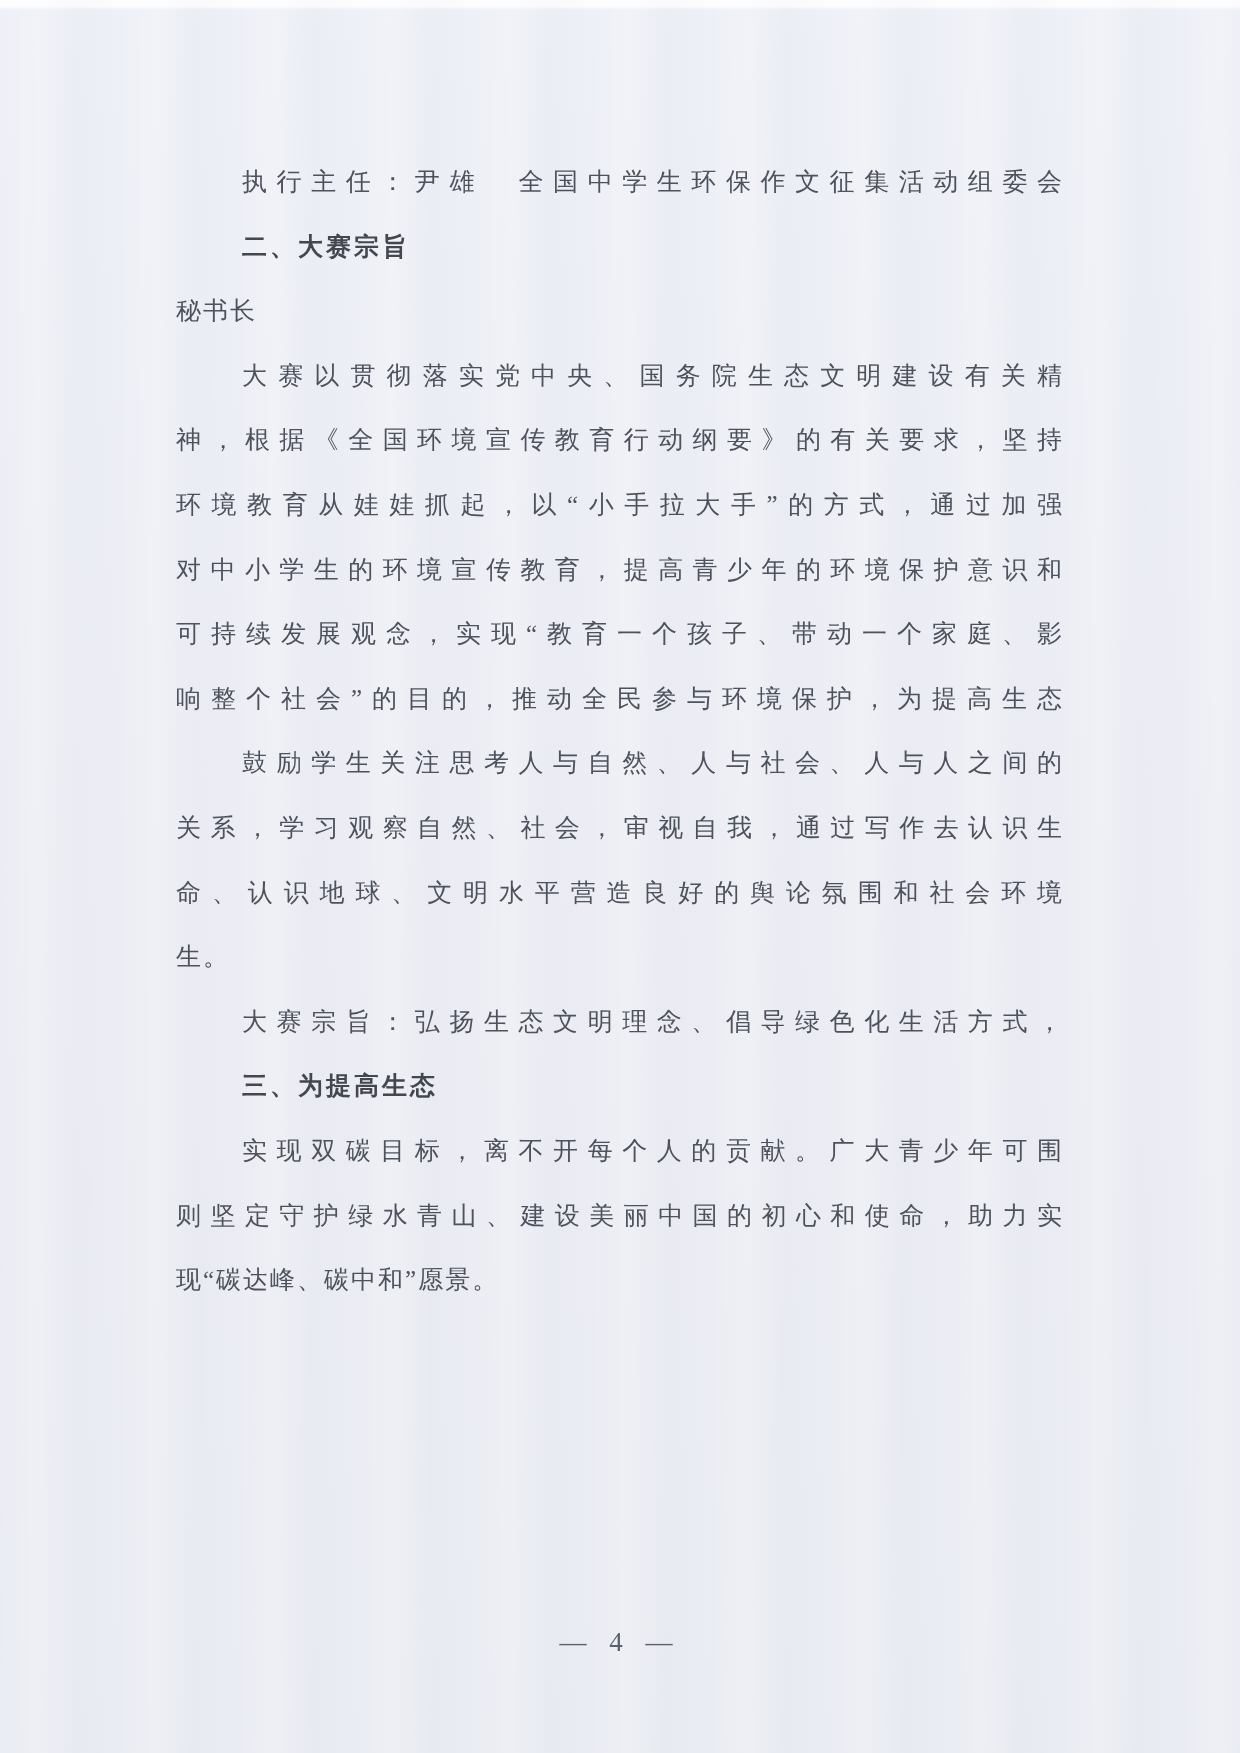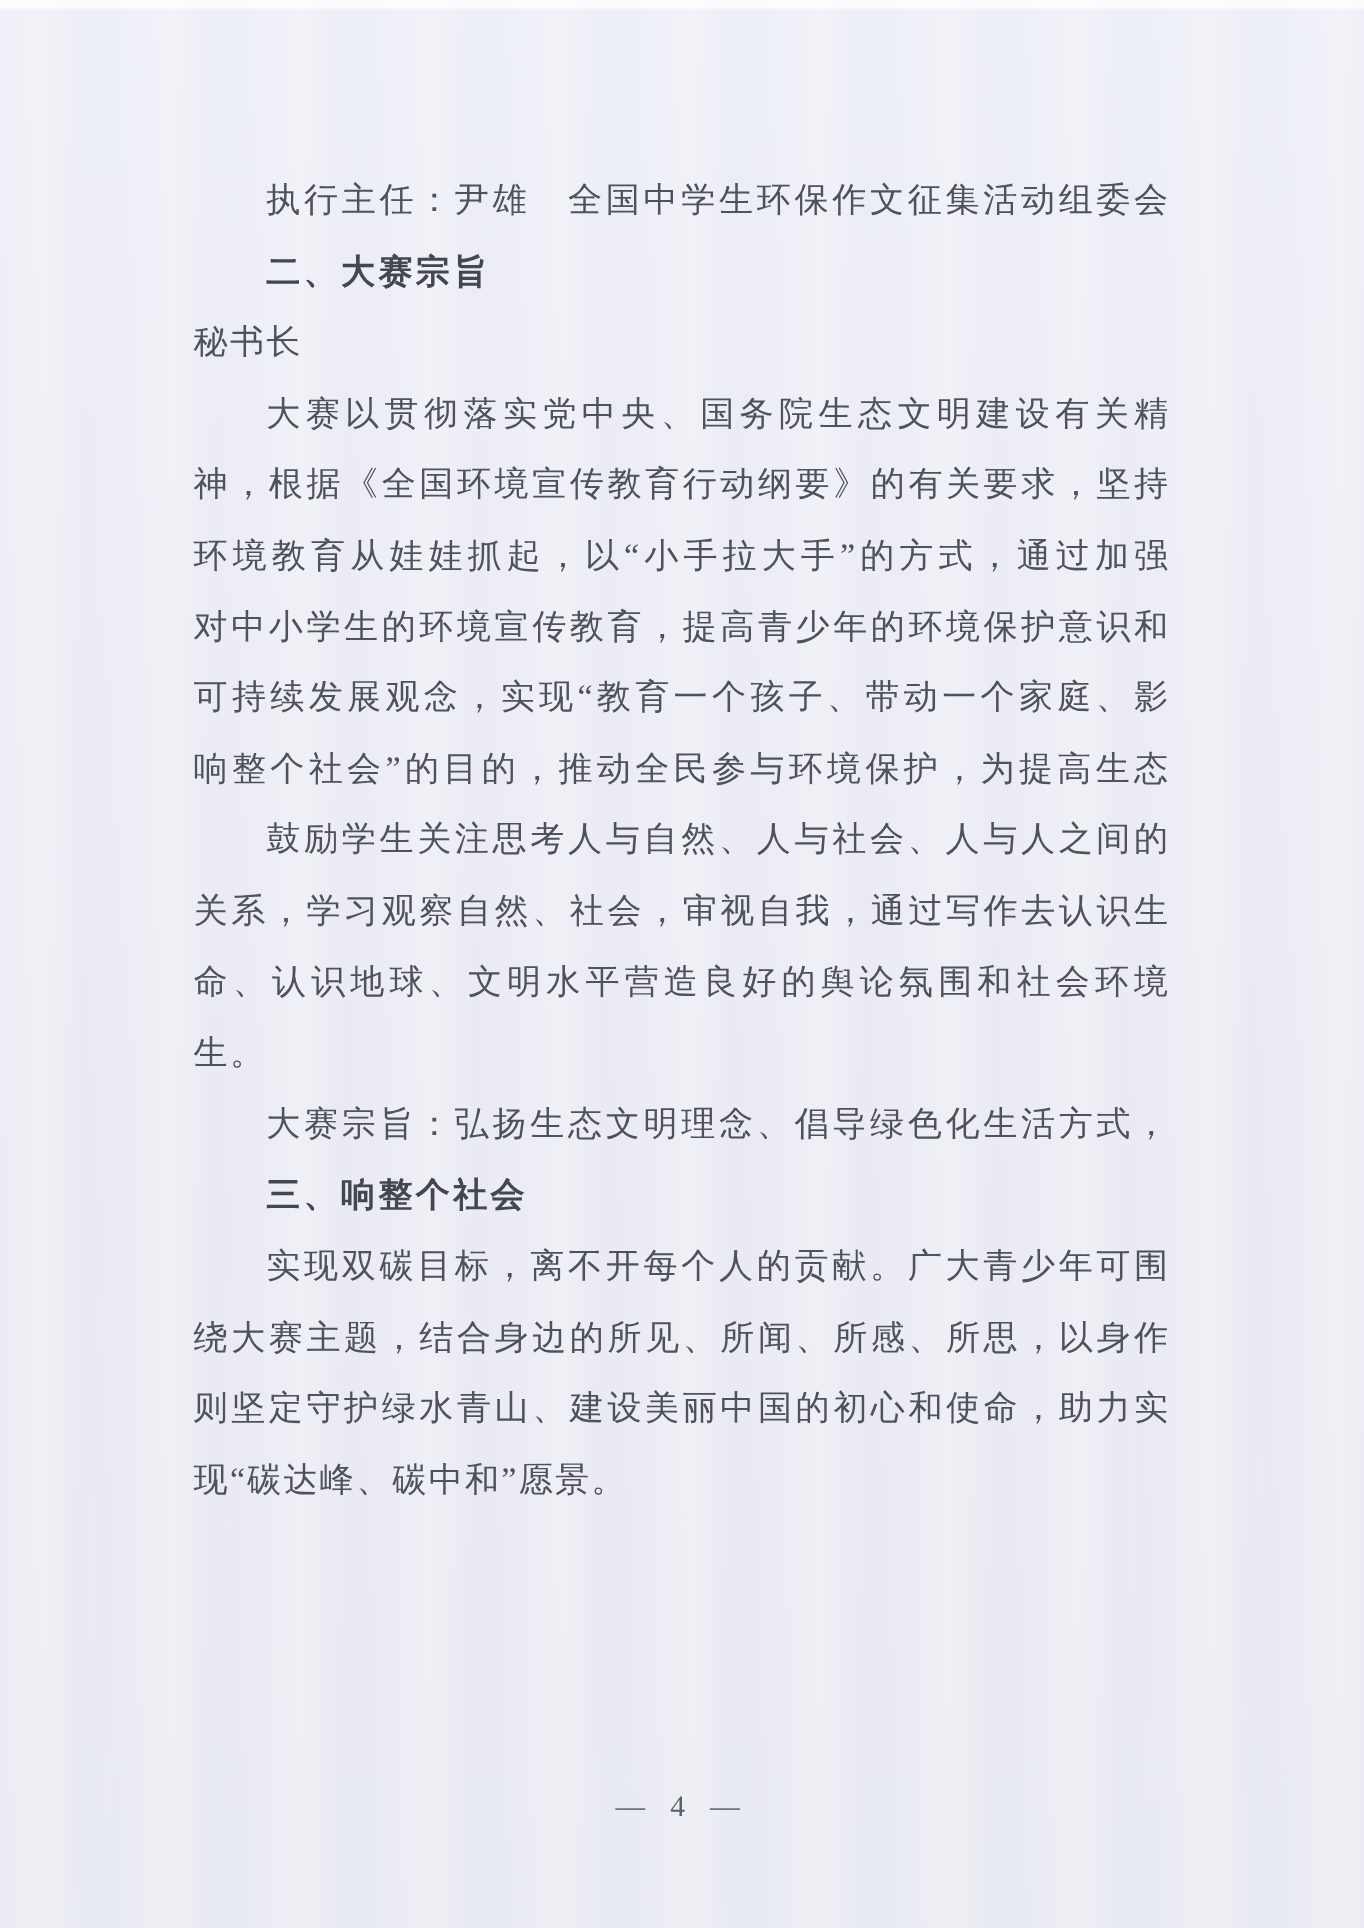--- a/index.html
+++ b/index.html
@@ -30,21 +30,21 @@
   .body-text {
     position: absolute;
     left: 176px;
     top: 150px;
     width: 888px;
     z-index: 2;
   }
   .line {
     height: 64.6px;
     line-height: 64.6px;
-    font-size: 31px;
+    font-size: 25px;
     color: #4d525c;
     letter-spacing: 2px;
     white-space: nowrap;
   }
   .just {
     white-space: normal;
     text-align: justify;
     text-justify: inter-character;
     text-align-last: justify;
   }
@@ -80,21 +80,20 @@
     <div class="line just">神，根据《全国环境宣传教育行动纲要》的有关要求，坚持</div>
     <div class="line just">环境教育从娃娃抓起，以“小手拉大手”的方式，通过加强</div>
     <div class="line just">对中小学生的环境宣传教育，提高青少年的环境保护意识和</div>
     <div class="line just">可持续发展观念，实现“教育一个孩子、带动一个家庭、影</div>
     <div class="line just">响整个社会”的目的，推动全民参与环境保护，为提高生态</div>
     <div class="line indent just">鼓励学生关注思考人与自然、人与社会、人与人之间的</div>
     <div class="line just">关系，学习观察自然、社会，审视自我，通过写作去认识生</div>
     <div class="line just">命、认识地球、文明水平营造良好的舆论氛围和社会环境</div>
     <div class="line">生。</div>
     <div class="line indent just">大赛宗旨：弘扬生态文明理念、倡导绿色化生活方式，</div>
-    <div class="line indent bold">三、响整个社会</div>
+    <div class="line indent bold">三、为提高生态</div>
     <div class="line indent just">实现双碳目标，离不开每个人的贡献。广大青少年可围</div>
-    <div class="line just">绕大赛主题，结合身边的所见、所闻、所感、所思，以身作</div>
     <div class="line just">则坚定守护绿水青山、建设美丽中国的初心和使命，助力实</div>
     <div class="line">现“碳达峰、碳中和”愿景。</div>
   </div>
 
   <div class="footer">— 4 —</div>
 </div>
 
 </body></html>

